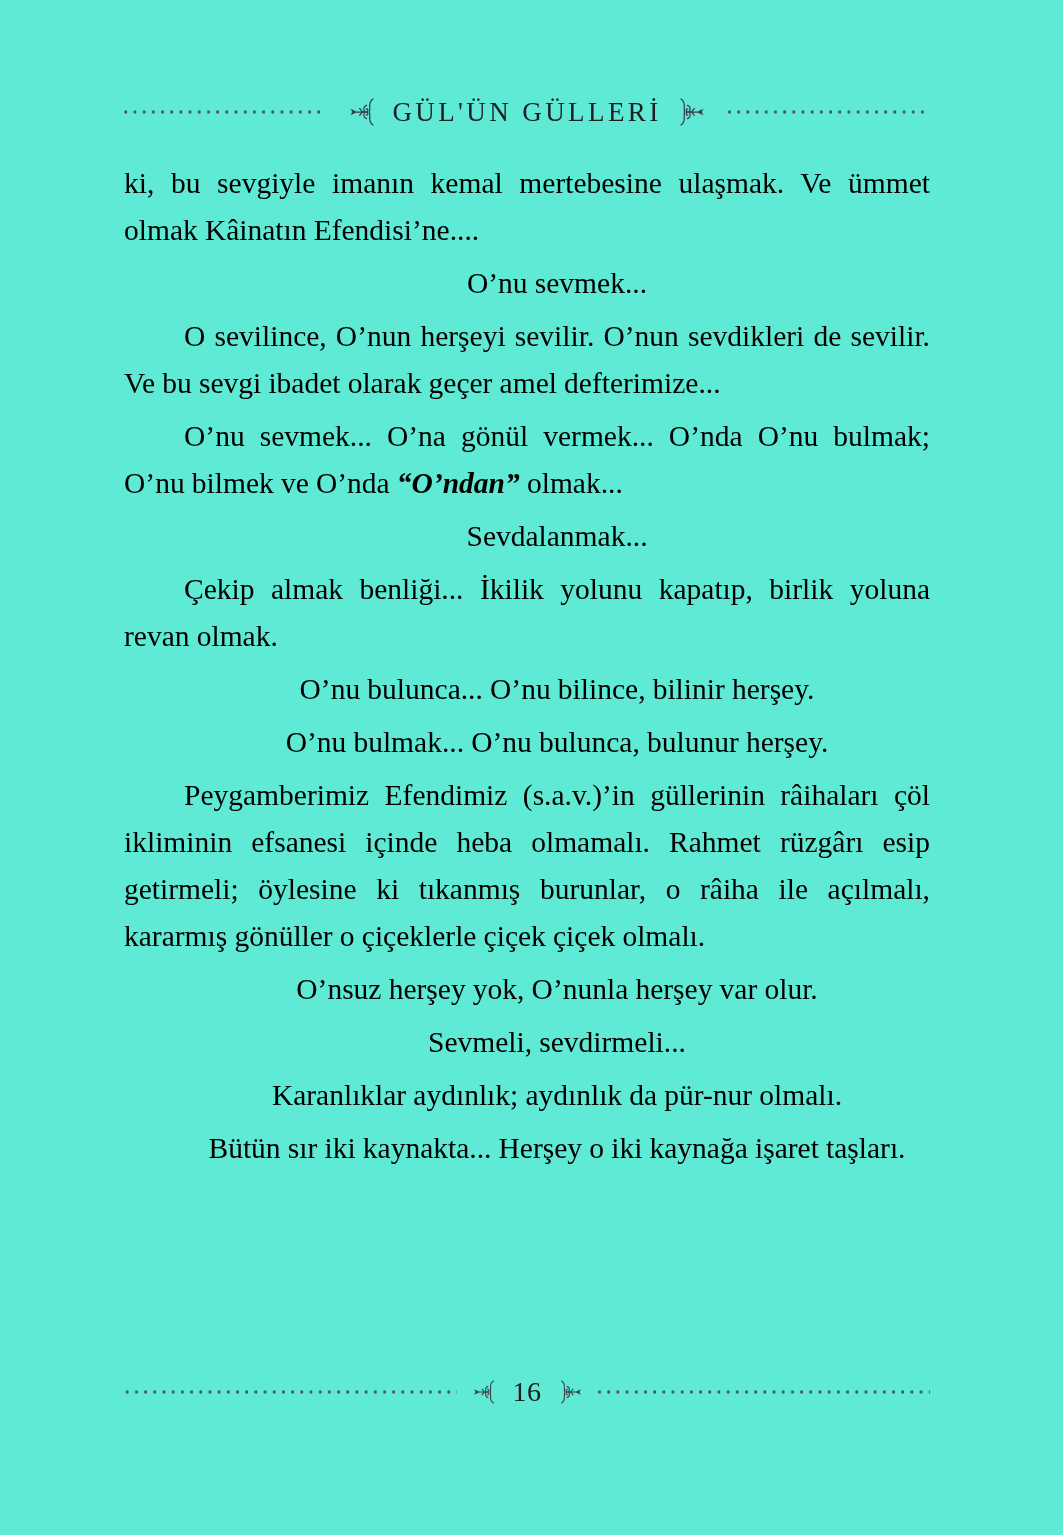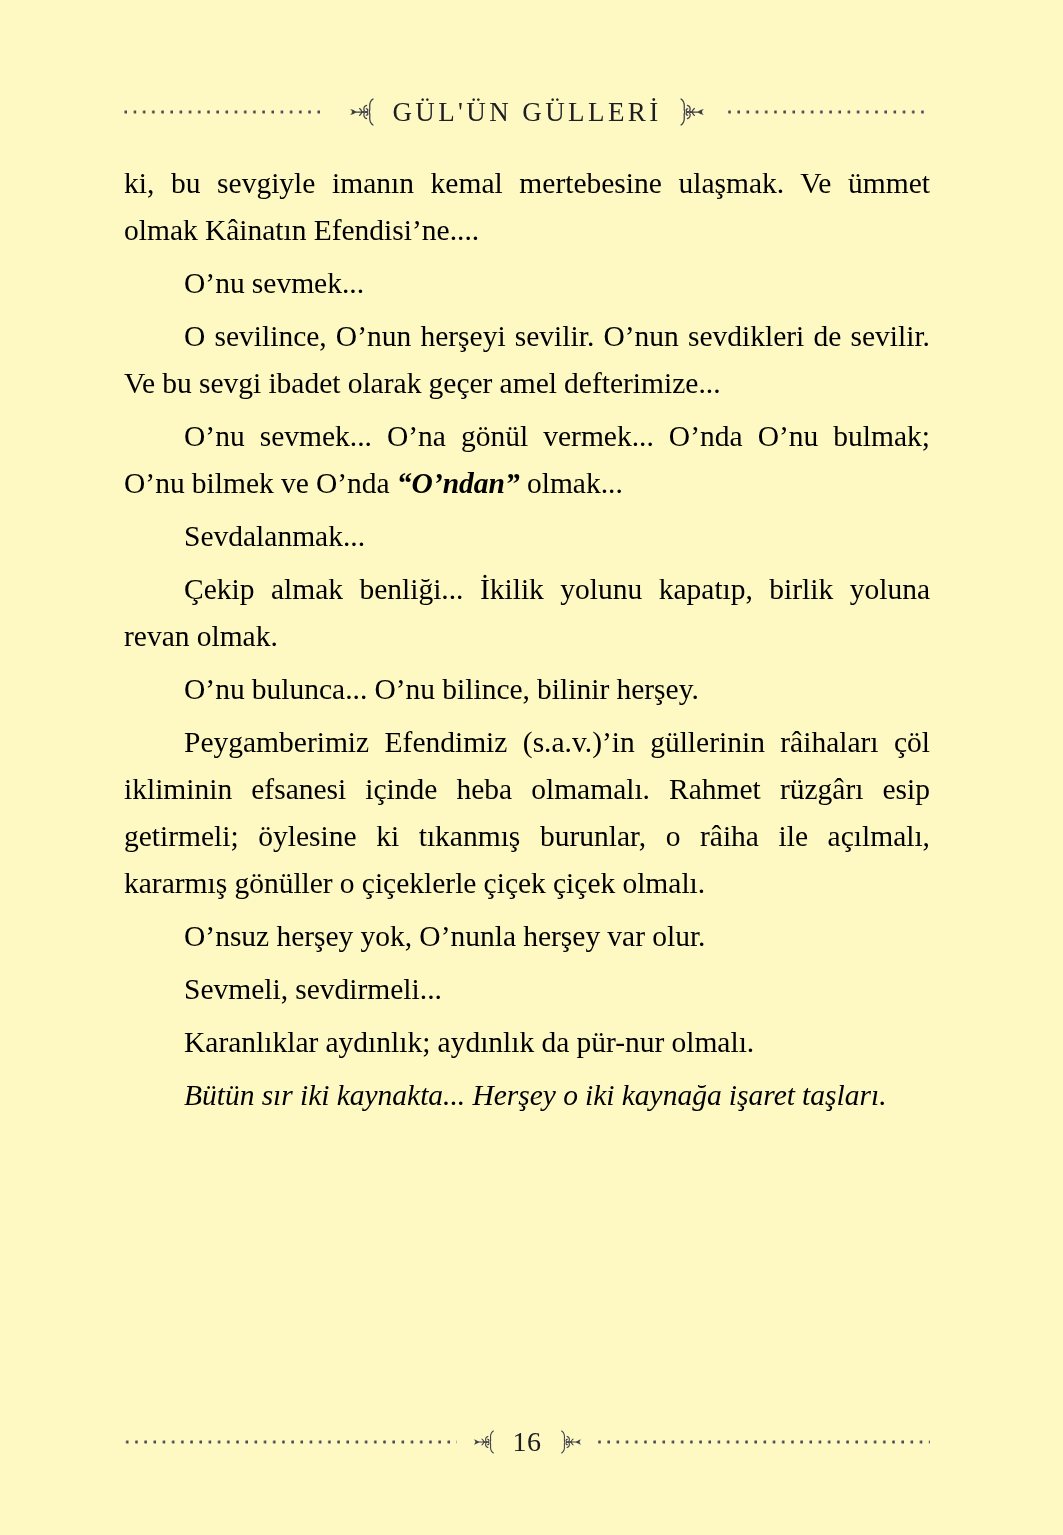--- a/index.html
+++ b/index.html
@@ -14,21 +14,21 @@
     font-family: "Liberation Serif", "DejaVu Serif", serif;
     color: #000000;
     overflow: hidden;
   }
 
   .page {
     position: absolute;
     left: 0; top: 0;
     width: 1063px;
     height: 1535px;
-    background: #fef9c3;
+    background: #5eead4;
   }
 
   
   .running-head {
     position: absolute;
     left: 124px;
     top: 88px;
     width: 806px;
     height: 48px;
     display: flex;
@@ -88,35 +88,35 @@
   p.para {
     margin: 0 0 6px 0;
     font-size: 29.5px;
     line-height: 47px;
     text-align: justify;
     text-indent: 60px;
     text-justify: inter-word;
     word-spacing: -0.2px;
     hyphens: manual;
   }
-  p.para:last-child { margin-bottom: 0; font-style: italic; }
+  p.para:last-child { margin-bottom: 0; }
   p.para.noindent { text-indent: 0; }
   
-  p.para.short { text-align: left; }
+  p.para.short { text-align: center; }
 
   b.bi {
     font-weight: bold;
     font-style: italic;
   }
 
   
   .folio {
     position: absolute;
     left: 124px;
-    top: 1418px;
+    top: 1368px;
     width: 806px;
     height: 48px;
     display: flex;
     align-items: center;
     justify-content: center;
   }
   .folio .fleuron { width: 34px; height: 34px; }
   .folio .fleuron svg { width: 34px; height: 34px; }
   .folio .fleuron.foot-left  { margin: 0 4px 0 10px; }
   .folio .fleuron.foot-right { margin: 0 10px 0 4px; }
@@ -167,20 +167,21 @@
   </div>
 
   <div class="textblock">
       <p class="para noindent"><span>ki, bu sevgiyle imanın kemal mertebesine ulaşmak. Ve ümmet olmak Kâinatın Efendisi’ne....</span></p>
       <p class="para short"><span>O’nu sevmek...</span></p>
       <p class="para"><span>O sevilince, O’nun herşeyi sevilir. O’nun sevdikleri de sevilir. Ve bu sevgi ibadet olarak geçer amel defterimize...</span></p>
       <p class="para"><span>O’nu sevmek... O’na gönül vermek... O’nda O’nu bulmak; O’nu bilmek ve O’nda </span><b class="bi">“O’ndan”</b><span> olmak...</span></p>
       <p class="para short"><span>Sevdalanmak...</span></p>
       <p class="para"><span>Çekip almak benliği... İkilik yolunu kapatıp, birlik yoluna revan olmak.</span></p>
       <p class="para short"><span>O’nu bulunca... O’nu bilince, bilinir herşey.</span></p>
+      <p class="para short"><span>O’nu bulmak... O’nu bulunca, bulunur herşey.</span></p>
       <p class="para"><span>Peygamberimiz Efendimiz (s.a.v.)’in güllerinin râihaları çöl ikliminin efsanesi içinde heba olmamalı. Rahmet rüzgârı esip getirmeli; öylesine ki tıkanmış burunlar, o râiha ile açılmalı, kararmış gönüller o çiçeklerle çiçek çiçek olmalı.</span></p>
       <p class="para short"><span>O’nsuz herşey yok, O’nunla herşey var olur.</span></p>
       <p class="para short"><span>Sevmeli, sevdirmeli...</span></p>
       <p class="para short"><span>Karanlıklar aydınlık; aydınlık da pür-nur olmalı.</span></p>
       <p class="para short"><span>Bütün sır iki kaynakta... Herşey o iki kaynağa işaret taşları.</span></p>
     </div>
 
   <div class="folio">
     <span class="dot-rule rule-left"></span>
 

